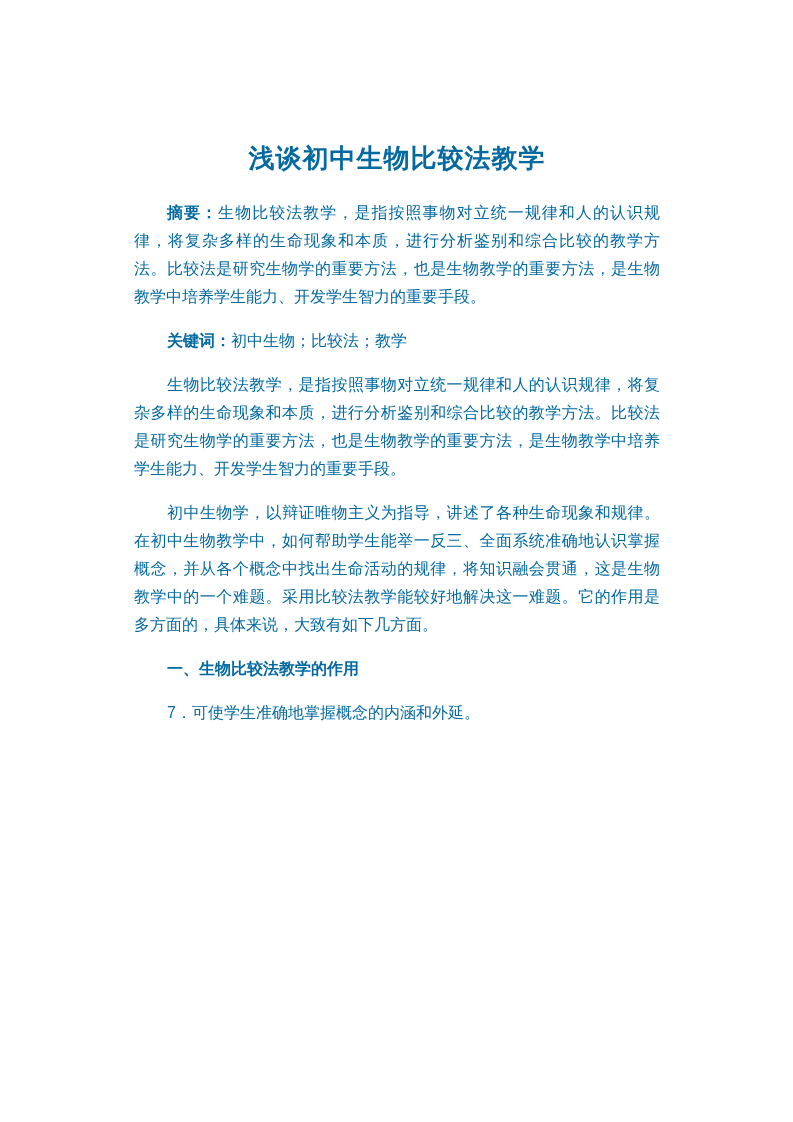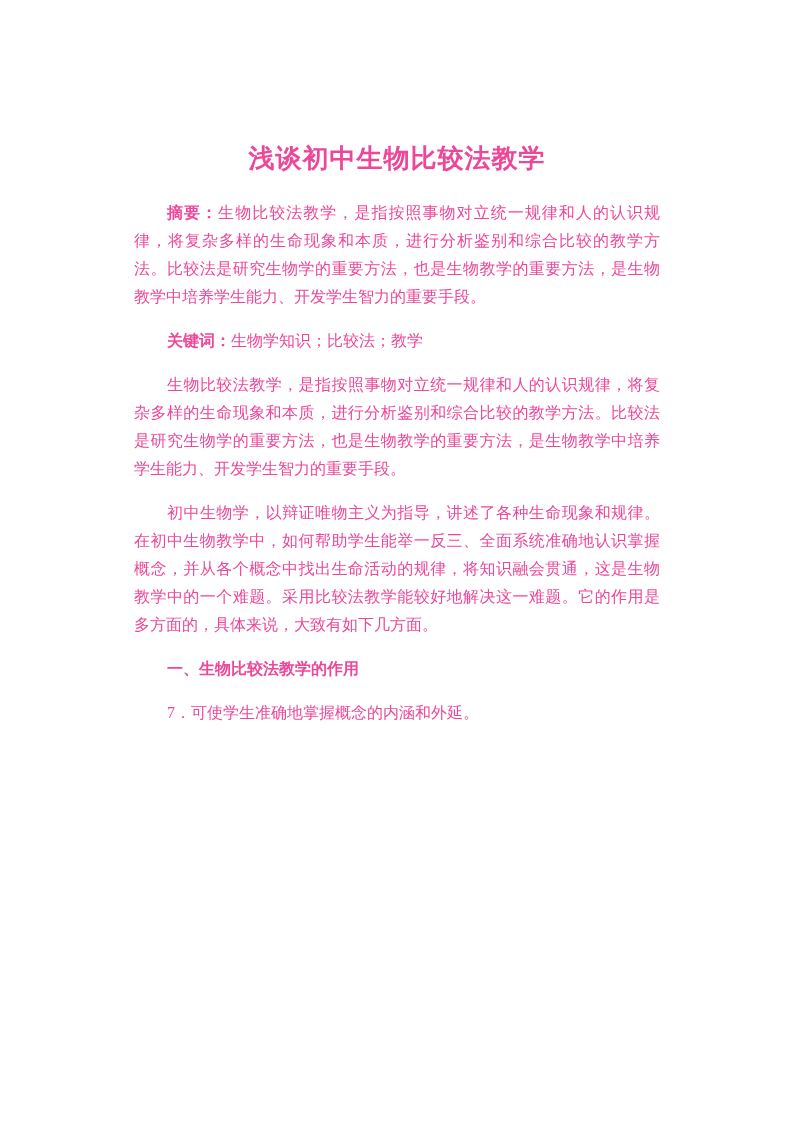--- a/index.html
+++ b/index.html
@@ -6,22 +6,22 @@
     margin: 0;
     padding: 0;
     background: #ffffff;
   }
   .page {
     position: relative;
     width: 793px;
     height: 790px;
     background: #ffffff;
     overflow: hidden;
-    font-family: Liberation Serif, serif;
-    color: #ec4899;
+    font-family: Liberation Sans, sans-serif;
+    color: #0369a1;
   }
   .content {
     position: absolute;
     left: 118px;
     top: 139px;
     width: 558px;
   }
   .doc-title {
     font-size: 26px;
     line-height: 39px;
@@ -58,21 +58,21 @@
 </head>
 <body>
 
 <div class="page">
   <div class="content">
 
     <h1 class="doc-title">浅谈初中生物比较法教学</h1>
 
     <p class="para"><b>摘要：</b><span>生物比较法教学，是指按照事物对立统一规律和人的认识规律，将复杂多样的生命现象和本质，进行分析鉴别和综合比较的教学方法。比较法是研究生物学的重要方法，也是生物教学的重要方法，是生物教学中培养学生能力、开发学生智力的重要手段。</span></p>
 
-    <p class="para"><b>关键词：</b><span>生物学知识；比较法；教学</span></p>
+    <p class="para"><b>关键词：</b><span>初中生物；比较法；教学</span></p>
 
     <p class="para">生物比较法教学，是指按照事物对立统一规律和人的认识规律，将复杂多样的生命现象和本质，进行分析鉴别和综合比较的教学方法。比较法是研究生物学的重要方法，也是生物教学的重要方法，是生物教学中培养学生能力、开发学生智力的重要手段。</p>
 
     <p class="para">初中生物学，以辩证唯物主义为指导，讲述了各种生命现象和规律。在初中生物教学中，如何帮助学生能举一反三、全面系统准确地认识掌握概念，并从各个概念中找出生命活动的规律，将知识融会贯通，这是生物教学中的一个难题。采用比较法教学能较好地解决这一难题。它的作用是多方面的，具体来说，大致有如下几方面。</p>
 
     <p class="para heading">一、生物比较法教学的作用</p>
 
 
 
     <p class="para">7．可使学生准确地掌握概念的内涵和外延。</p>

